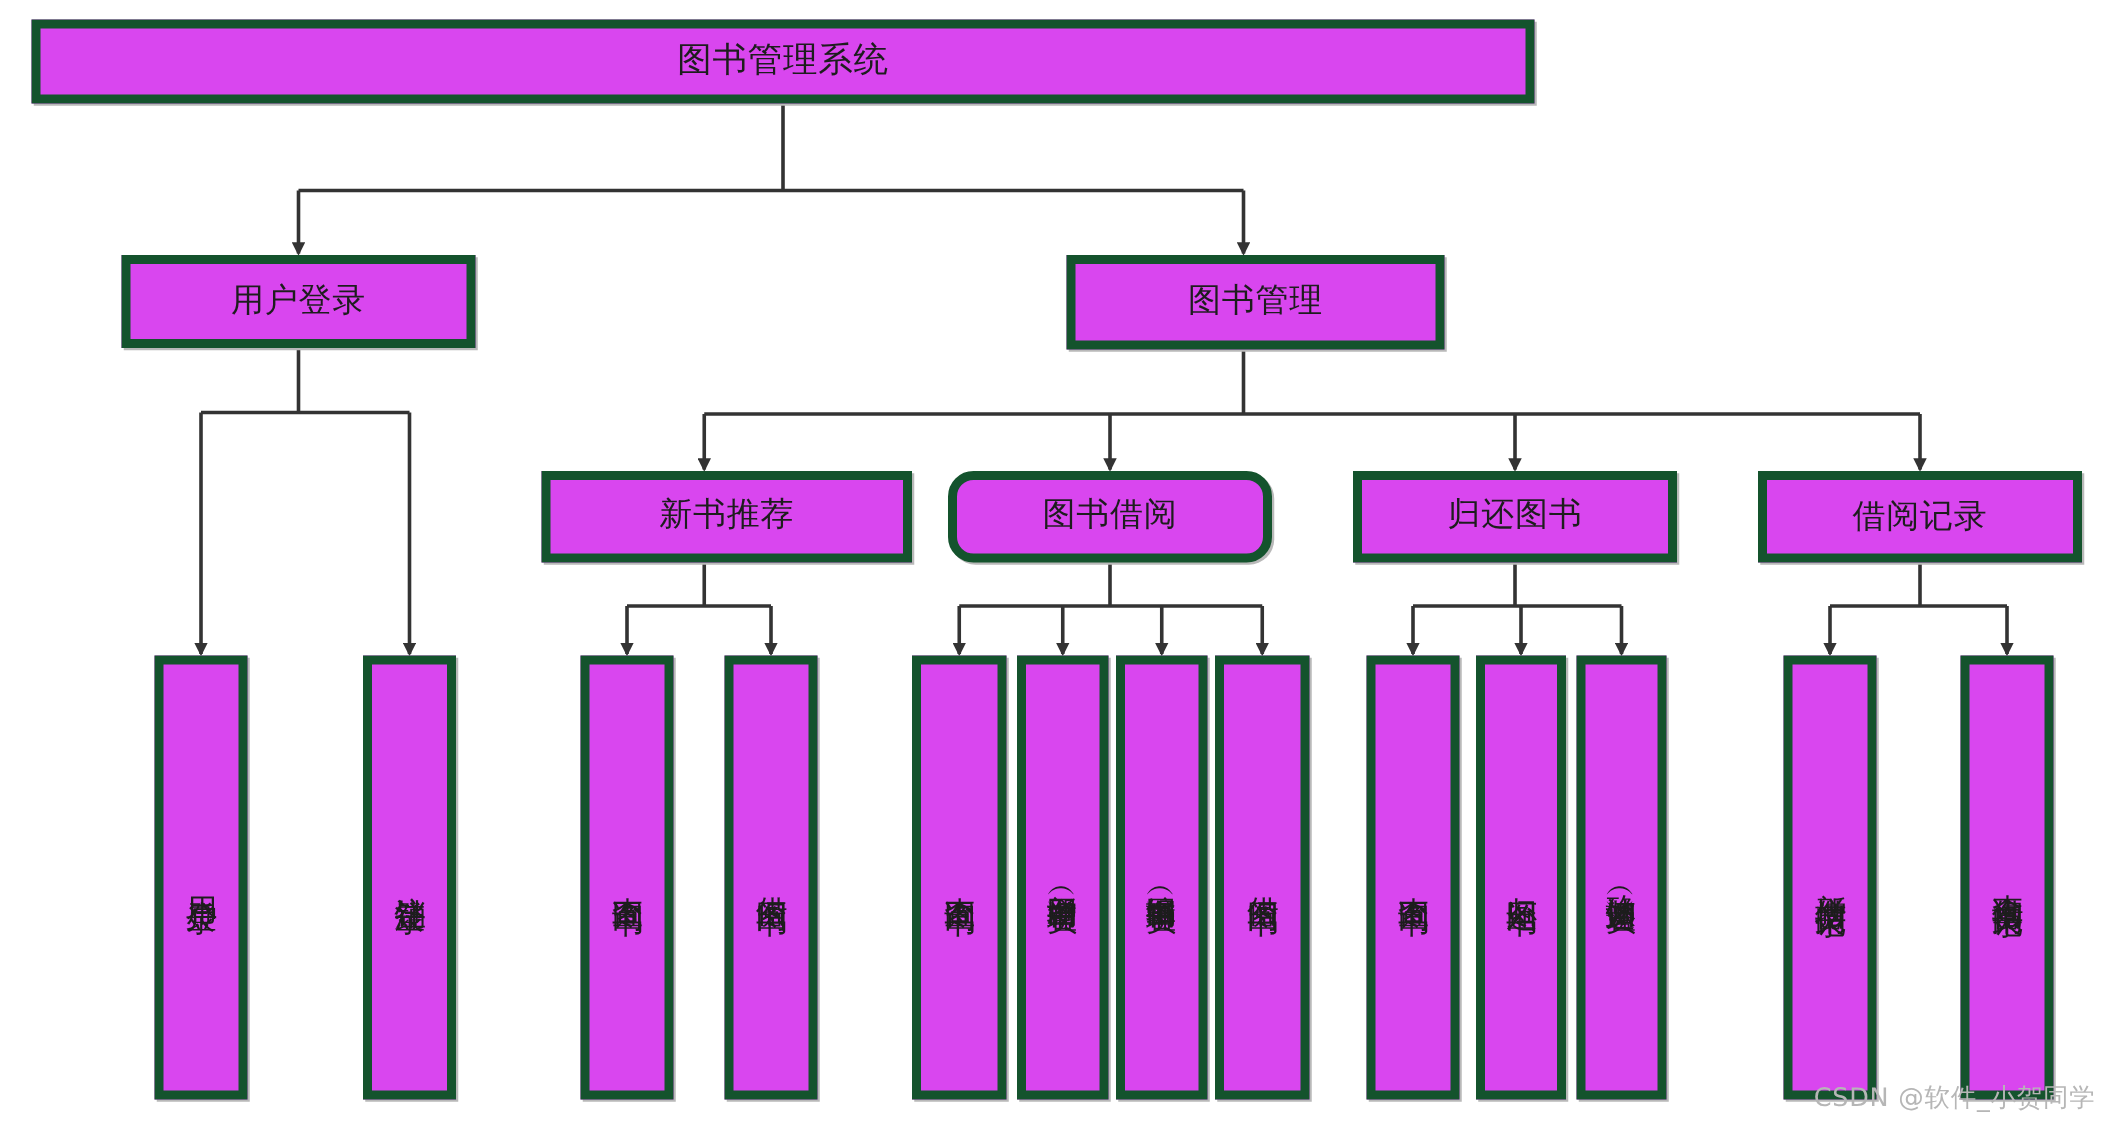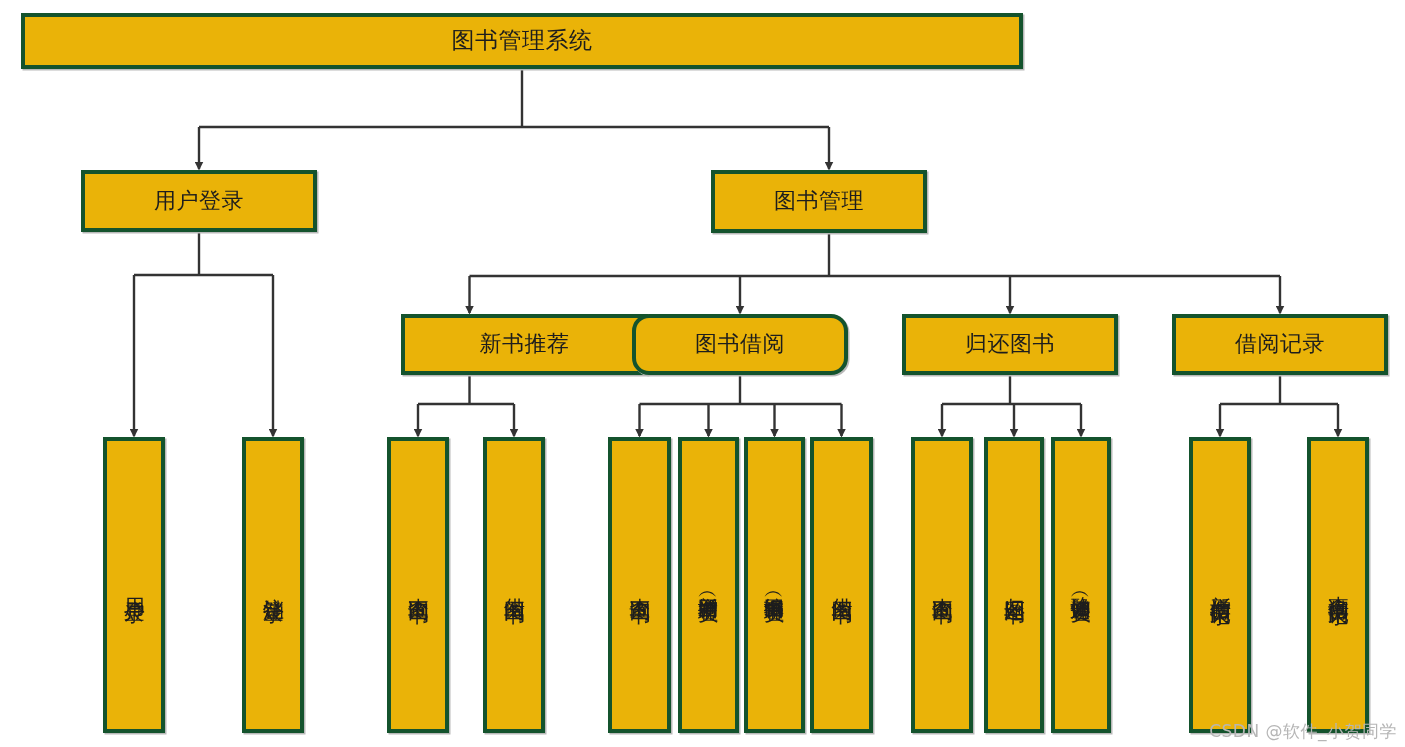--- a/index.html
+++ b/index.html
@@ -25,22 +25,22 @@
     left: 0;
     top: 0;
     width: 1405px;
     height: 747px;
     pointer-events: none;
   }
   
   .node {
     position: absolute;
     box-sizing: border-box;
-    background: #eab308;
-    border: 4px solid #14532d;
+    background: #d946ef;
+    border: 6px solid #14532d;
     box-shadow: 1.5px 1.5px 0 0 #b9b9b9;
     display: flex;
     align-items: center;
     justify-content: center;
     overflow: hidden;
   }
   .node .label {
     display: block;
     text-align: center;
     line-height: 1.12;
@@ -132,24 +132,24 @@
       </g>
   </svg>
 
   <div id="nodes">
       <div class="node h root" style="left: 21px; top: 13px; width: 1002px; height: 56px;">
         <span class="label">图书管理系统</span>
       </div>
       <div class="node h" style="left: 81px; top: 170px; width: 236px; height: 62px;">
         <span class="label">用户登录</span>
       </div>
-      <div class="node h" style="left: 711px; top: 170px; width: 216px; height: 63px;">
+      <div class="node h" style="left: 711px; top: 170px; width: 252px; height: 63px;">
         <span class="label">图书管理</span>
       </div>
-      <div class="node h" style="left: 361px; top: 314px; width: 247px; height: 61px; margin-left: 40px;">
+      <div class="node h" style="left: 361px; top: 314px; width: 247px; height: 61px;">
         <span class="label">新书推荐</span>
       </div>
       <div class="node h" style="left: 632px; top: 314px; width: 216px; height: 61px; border-radius: 17px;">
         <span class="label">图书借阅</span>
       </div>
       <div class="node h" style="left: 902px; top: 314px; width: 216px; height: 61px;">
         <span class="label">归还图书</span>
       </div>
       <div class="node h" style="left: 1172px; top: 314px; width: 216px; height: 61px; font-family: Liberation Serif, serif;">
         <span class="label">借阅记录</span>

